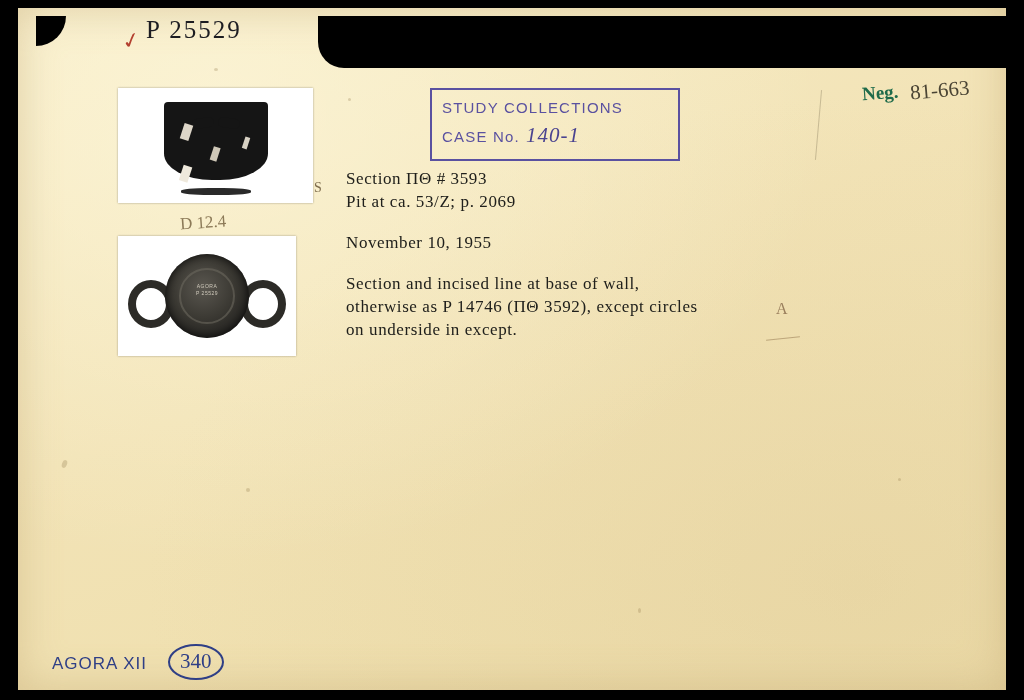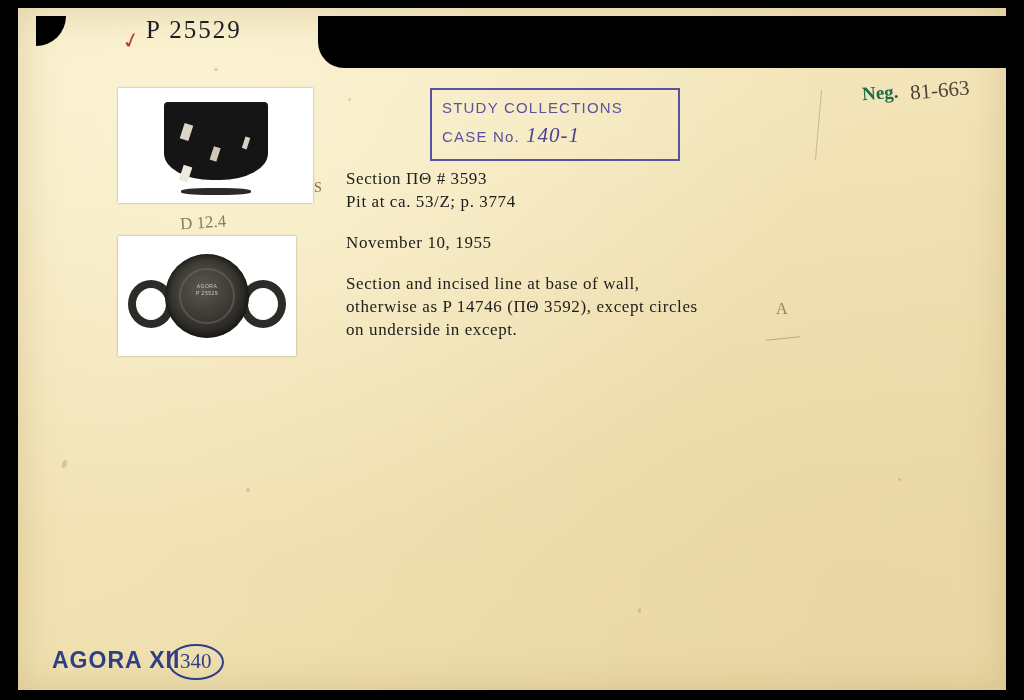--- a/index.html
+++ b/index.html
@@ -286,22 +286,22 @@
     height: 1px;
     background: rgba(150,120,80,0.55);
     transform: rotate(-6deg);
   }
   
   .agora {
     position: absolute;
     left: 34px;
     bottom: 16px;
     font-family: "Liberation Sans", sans-serif;
-    font-weight: bold;
-    font-size: 23px;
+    font-weight: normal;
+    font-size: 17px;
     letter-spacing: 1px;
     color: #2f3f86;
   }
   .agora-num {
     position: absolute;
     left: 150px;
     bottom: 10px;
     font-family: "Liberation Serif", serif;
     font-size: 21px;
     color: #2f3f86;
@@ -362,21 +362,21 @@
         <span>CASE No.</span><span class="case-no">140-1</span>
       </div>
     </div>
 
     <div class="faint-stroke"></div>
     <div class="neg-label">Neg.</div>
     <div class="neg-value">81-663</div>
 
     <div class="typed">
       <p class="tight">Section ΠΘ # 3593</p>
-      <p>Pit at ca. 53/Z; p. 3774</p>
+      <p>Pit at ca. 53/Z; p. 2069</p>
       <p>November 10, 1955</p>
       <p class="tight">Section and incised line at base of wall,</p>
       <p class="tight">otherwise as P 14746 (ΠΘ 3592), except circles</p>
       <p>on underside in except.</p>
     </div>
 
     <div class="pencil-a">A</div>
     <div class="pencil-underline"></div>
 
     <div class="agora">AGORA XII</div>

